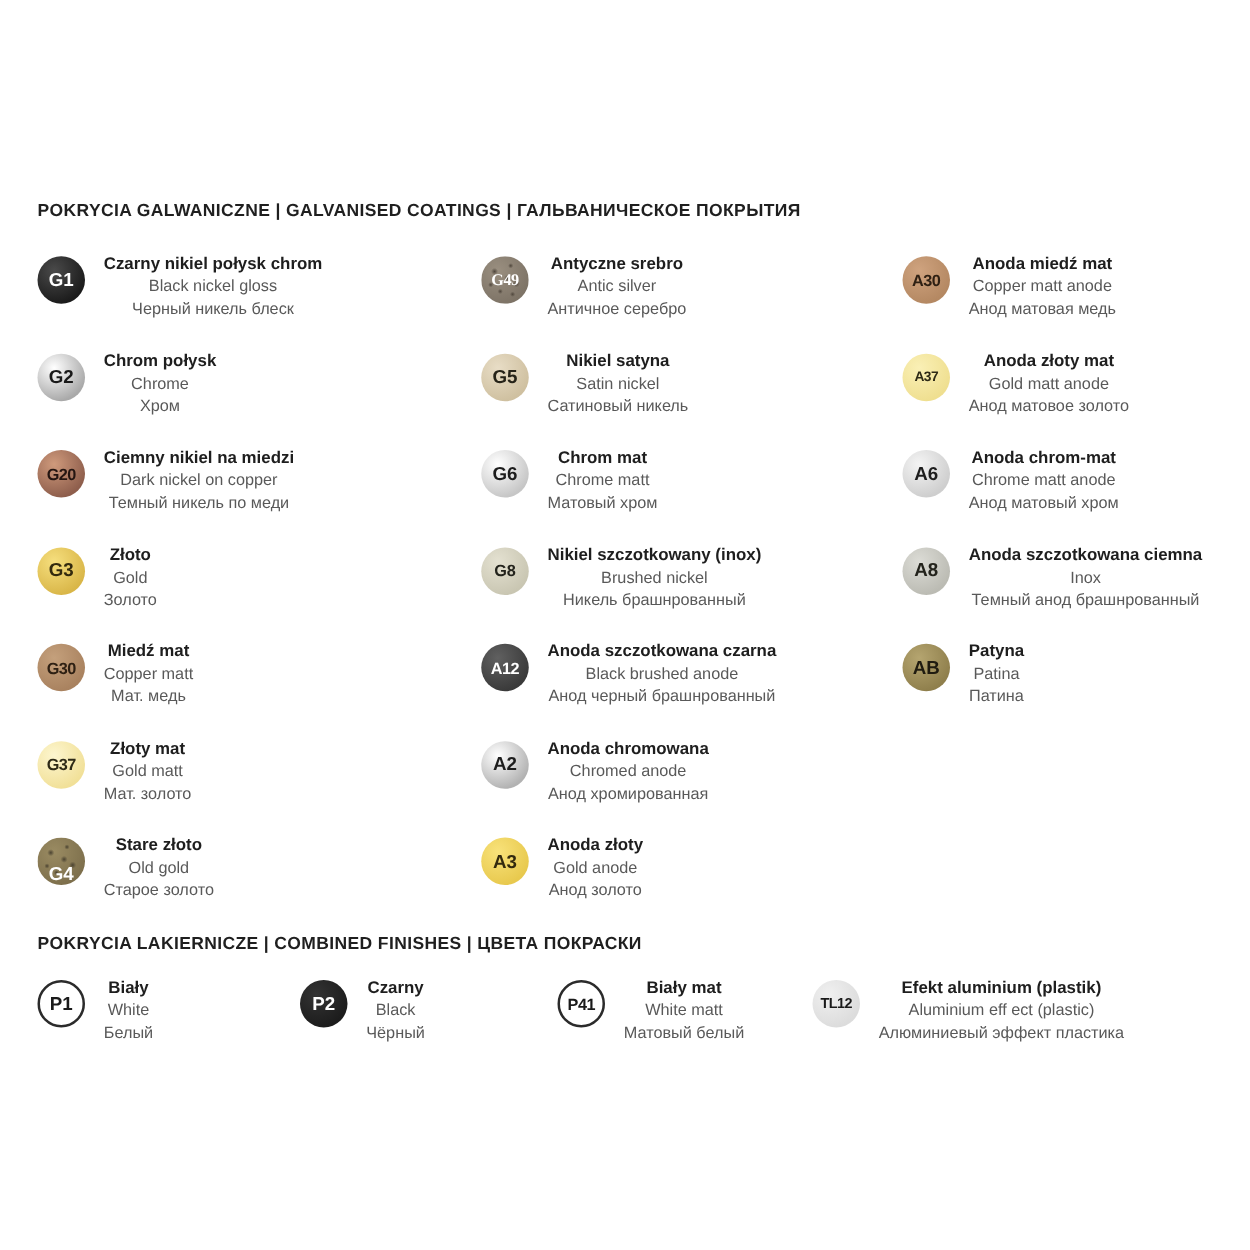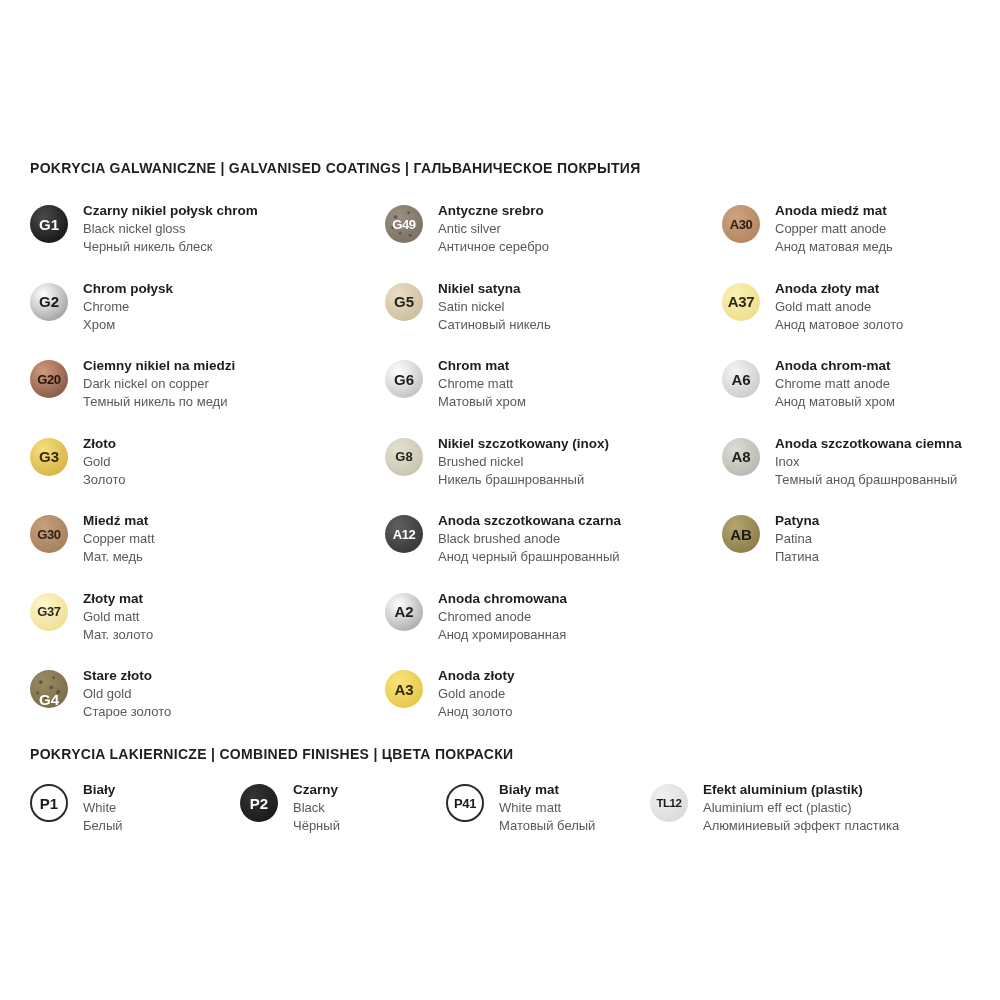--- a/index.html
+++ b/index.html
@@ -44,21 +44,21 @@
     background:
       radial-gradient(4px 4px at 28% 32%, var(--dk), transparent 70%),
       radial-gradient(3px 3px at 62% 20%, var(--dk), transparent 70%),
       radial-gradient(4px 4px at 74% 58%, var(--dk), transparent 70%),
       radial-gradient(3px 3px at 40% 74%, var(--dk), transparent 70%),
       radial-gradient(3px 3px at 20% 60%, var(--dk), transparent 70%),
       radial-gradient(4px 4px at 56% 46%, var(--dk), transparent 70%),
       radial-gradient(3px 3px at 66% 80%, var(--dk), transparent 70%),
       radial-gradient(circle at 35% 30%, var(--hi), var(--bg) 78%);
   }
-  .lines { display:flex; flex-direction:column; }
+  .lines { display:flex; flex-direction:column;align-items:center; }
   .pl { font-size:13.5px; font-weight:700; color:#1e1e1e; line-height:18px; white-space:nowrap; }
   .en, .ru { font-size:13px; font-weight:400; color:#595959; line-height:18px; white-space:nowrap; }
 </style>
 </head>
 <body>
 
 <div class="page">
 
   <div id="title1" class="sec-title">POKRYCIA GALWANICZNE | GALVANISED COATINGS | ГАЛЬВАНИЧЕСКОЕ ПОКРЫТИЯ</div>
 
@@ -132,21 +132,21 @@
         <div class="lines">
           <div class="pl">Stare złoto</div>
           <div class="en">Old gold</div>
           <div class="ru">Старое золото</div>
         </div>
       </div>
     </div>
 
     <div class="col col2">
       <div class="item">
-        <div class="circle speckle" style="--bg: #7c7265; --hi: #9a8f80; --fg: #ffffff; --dk: #4f463c; font-size: 13px; letter-spacing: -0.4px;">
+        <div class="circle speckle" style="--bg: #7c7265; --hi: #9a8f80; --fg: #ffffff; --dk: #4f463c; font-size: 13px; letter-spacing: -0.4px; font-family: Liberation Serif, serif;">
             <span>G49</span>
           </div>
         <div class="lines">
           <div class="pl">Antyczne srebro</div>
           <div class="en">Antic silver</div>
           <div class="ru">Античное серебро</div>
         </div>
       </div>
       <div class="item">
         <div class="circle" style="--bg: #cfc0a0; --hi: #e8ddc6; --fg: #262318; font-size: 15px;">
@@ -215,21 +215,21 @@
         <div class="circle" style="--bg: #b48862; --hi: #cfa37f; --fg: #2e2013; font-size: 13px; letter-spacing: -0.4px;">
             <span>A30</span>
           </div>
         <div class="lines">
           <div class="pl">Anoda miedź mat</div>
           <div class="en">Copper matt anode</div>
           <div class="ru">Анод матовая медь</div>
         </div>
       </div>
       <div class="item">
-        <div class="circle" style="--bg: #efdf90; --hi: #faf0b6; --fg: #2e2a16; font-size: 15px; letter-spacing: -0.4px;">
+        <div class="circle" style="--bg: #efdf90; --hi: #faf0b6; --fg: #2e2a16; font-size: 11px; letter-spacing: -0.4px;">
             <span>A37</span>
           </div>
         <div class="lines">
           <div class="pl">Anoda złoty mat</div>
           <div class="en">Gold matt anode</div>
           <div class="ru">Анод матовое золото</div>
         </div>
       </div>
       <div class="item">
         <div class="circle" style="--bg: #cecece; --hi: #f4f4f4; --fg: #1d1d1d; font-size: 15px;">

